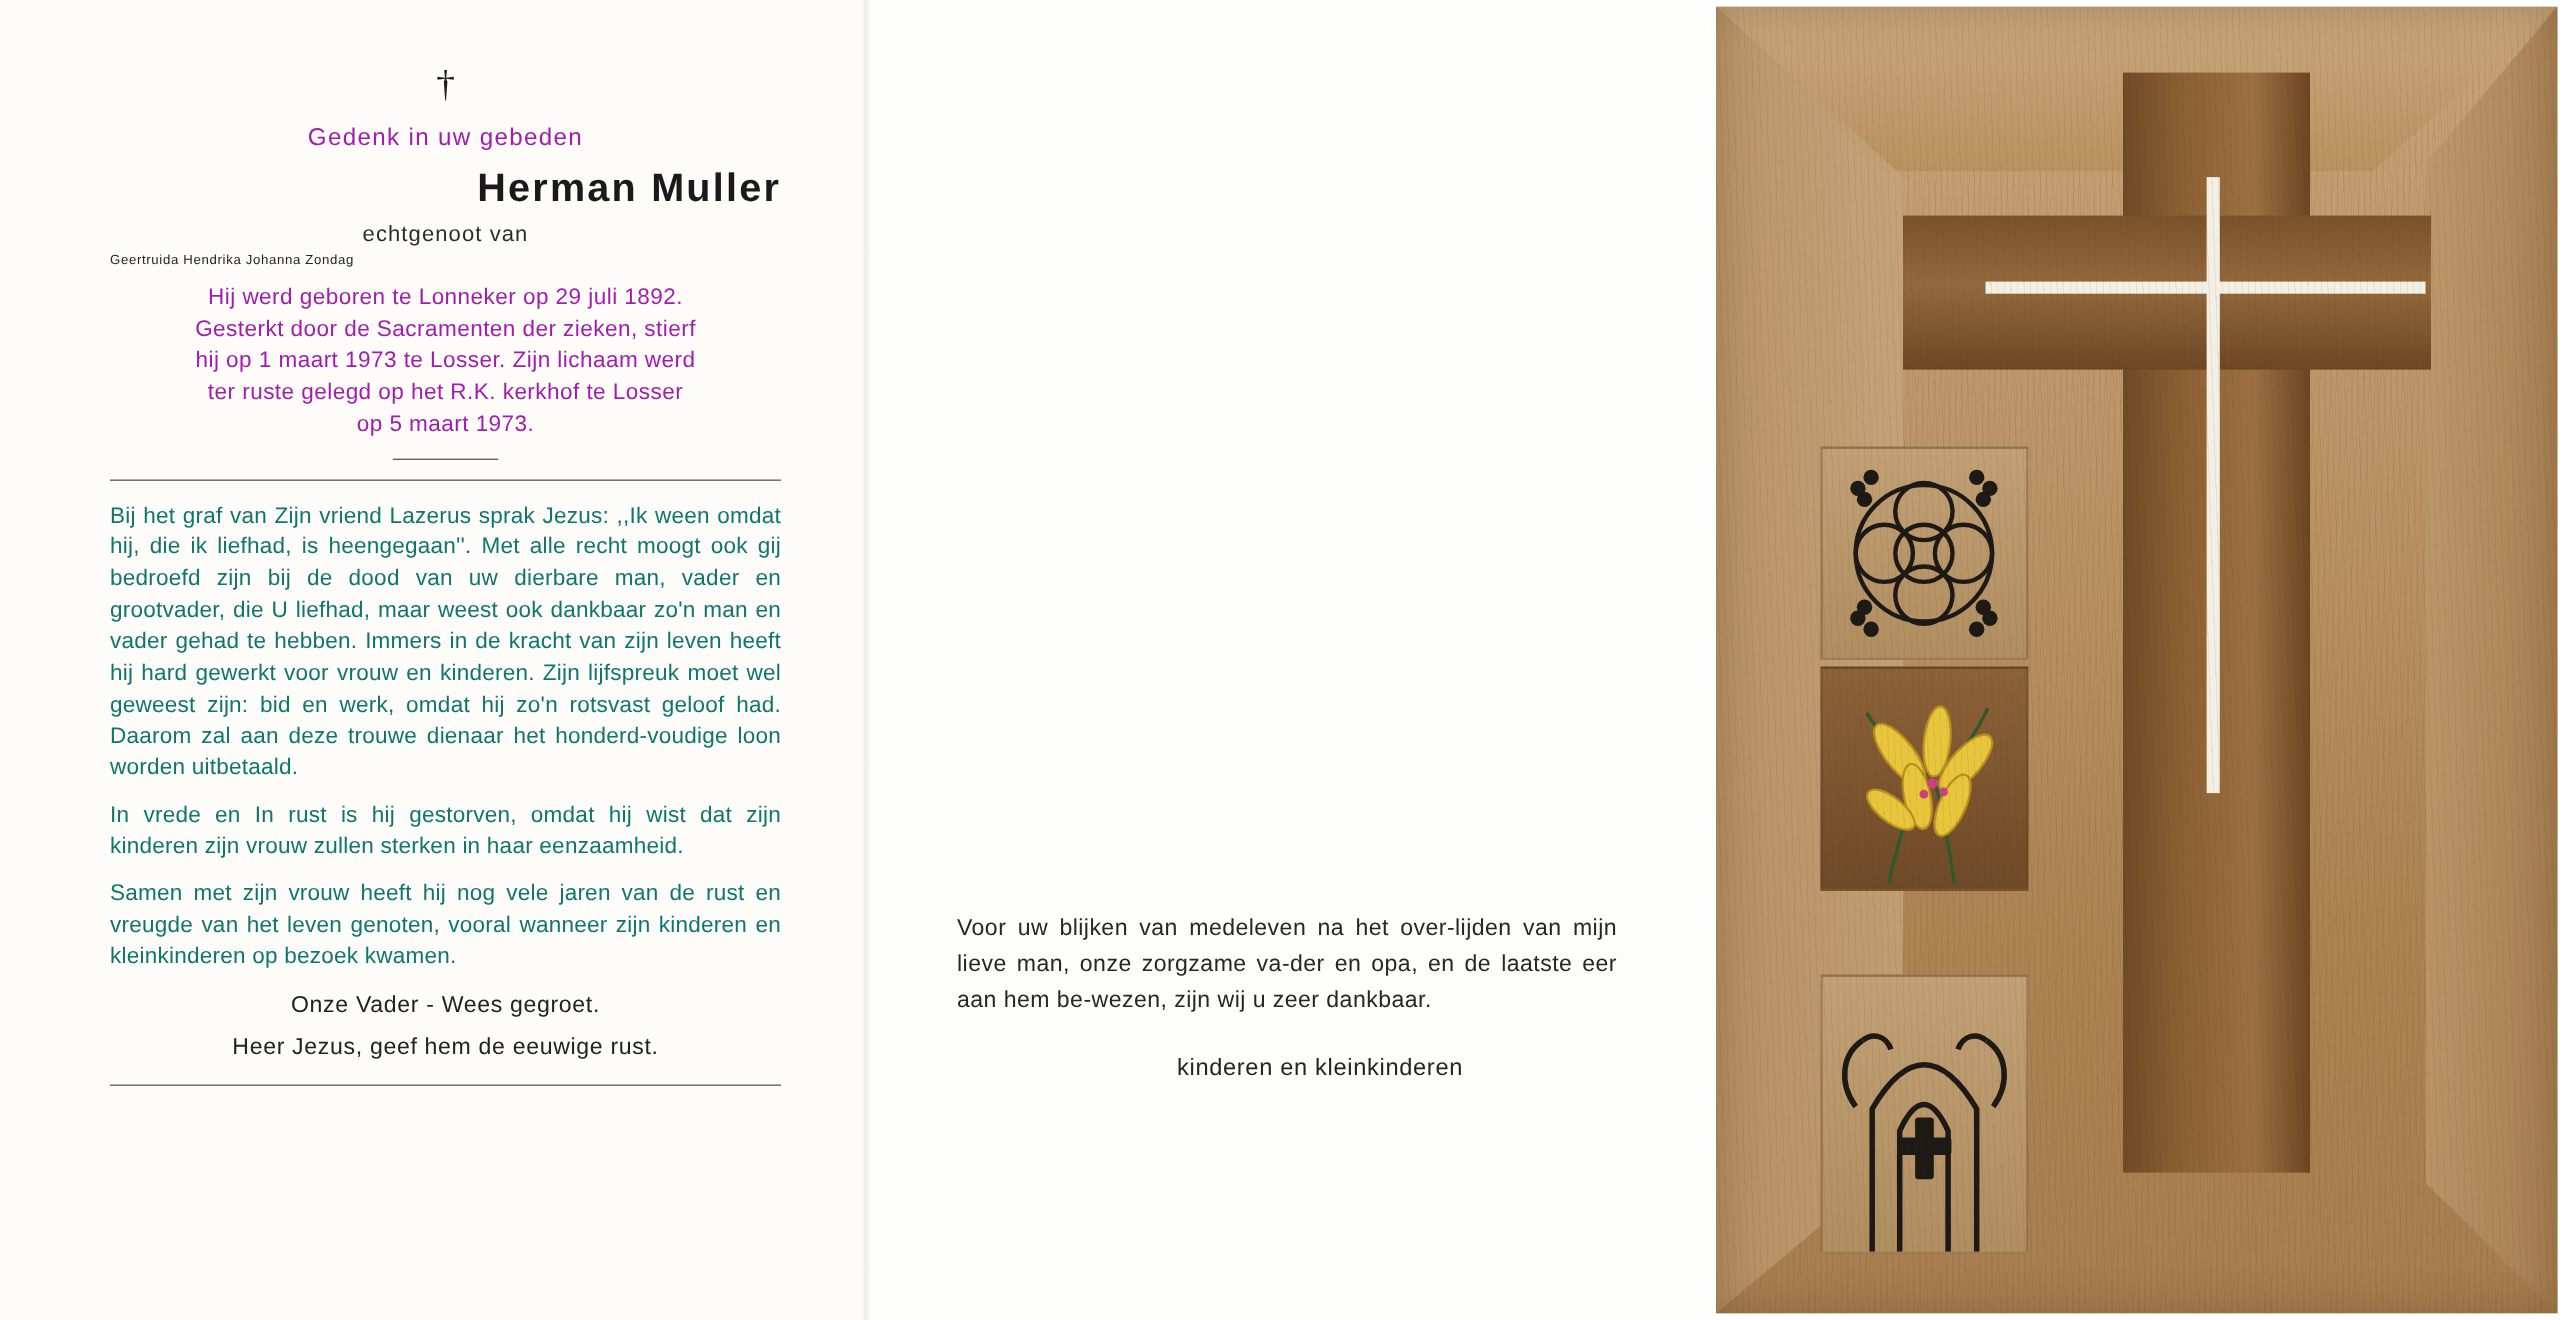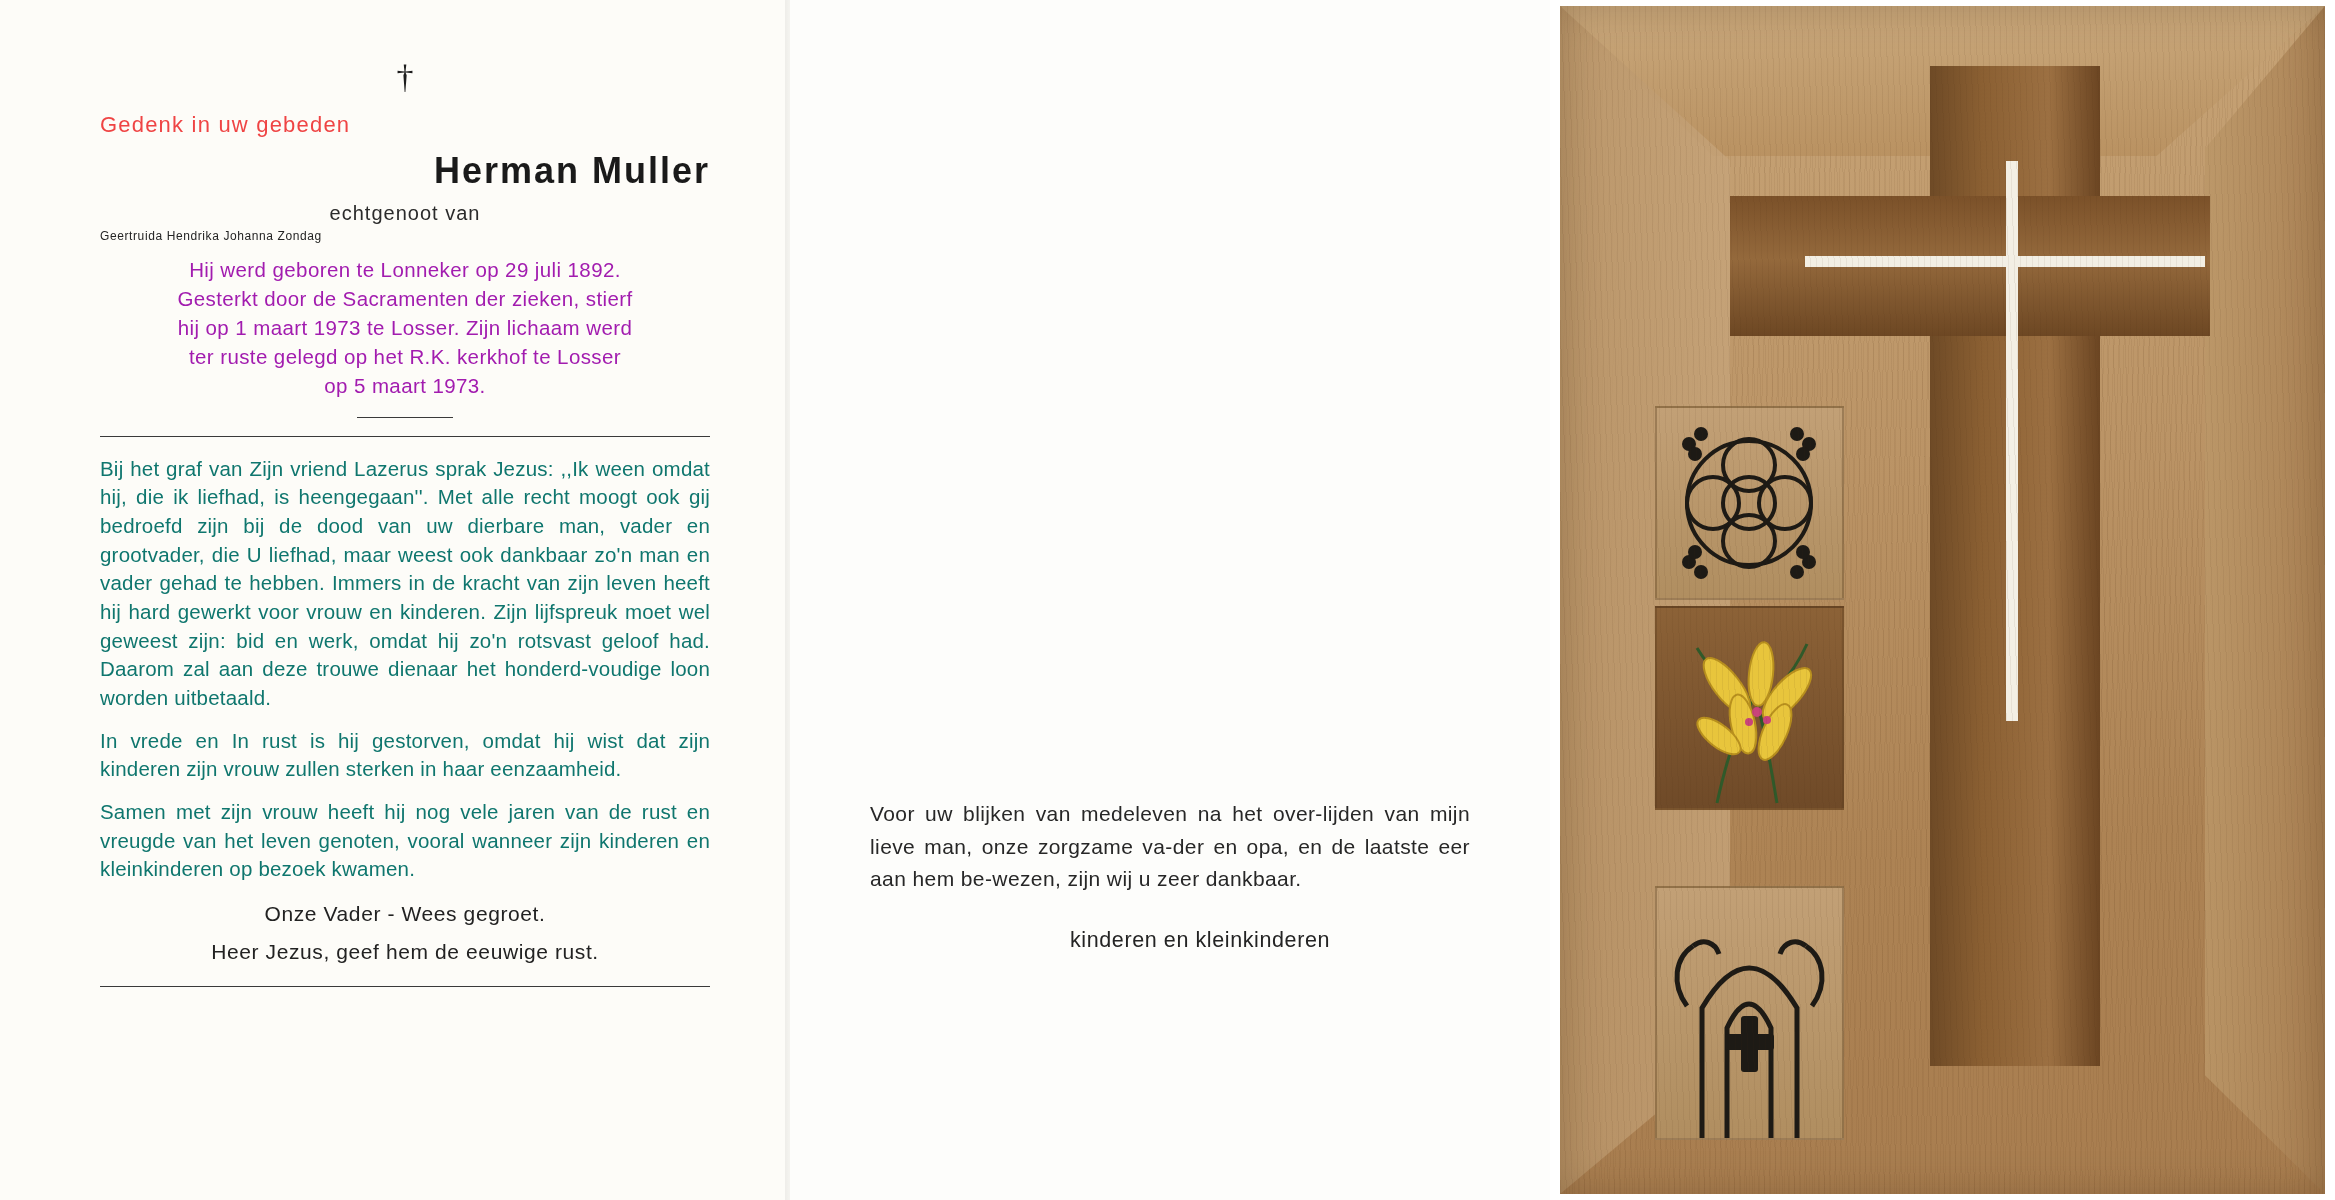--- a/index.html
+++ b/index.html
@@ -39,23 +39,24 @@
   .cross-glyph {
     text-align: center;
     font-size: 34px;
     line-height: 34px;
     color: #1d1d1d;
     font-family: "Liberation Serif", serif;
     margin-bottom: 18px;
     letter-spacing: 0;
   }
   .lead {
+    text-align: center;
     font-size: 22px;
     letter-spacing: 1.2px;
-    color: #ef4444;
+    color: #a21caf;
     margin-bottom: 12px;
   }
   .name {
     text-align: right;
     font-size: 36px;
     font-weight: bold;
     letter-spacing: 2px;
     color: #1a1a1a;
     margin-bottom: 10px;
   }
@@ -142,21 +143,21 @@
     position: absolute;
     left: 785px;
     top: 0;
     width: 12px;
     height: 1200px;
     background: linear-gradient(to right, rgba(0,0,0,0.06), rgba(0,0,0,0.0));
   }
   .mid-inner {
     position: absolute;
     left: 80px;
-    top: 798px;
+    top: 828px;
     width: 600px;
     color: #2b2b2b;
   }
   .thanks-p {
     font-size: 21px;
     line-height: 1.55;
     letter-spacing: 0.4px;
     text-align: justify;
     color: #272727;
     margin: 0 0 28px 0;

